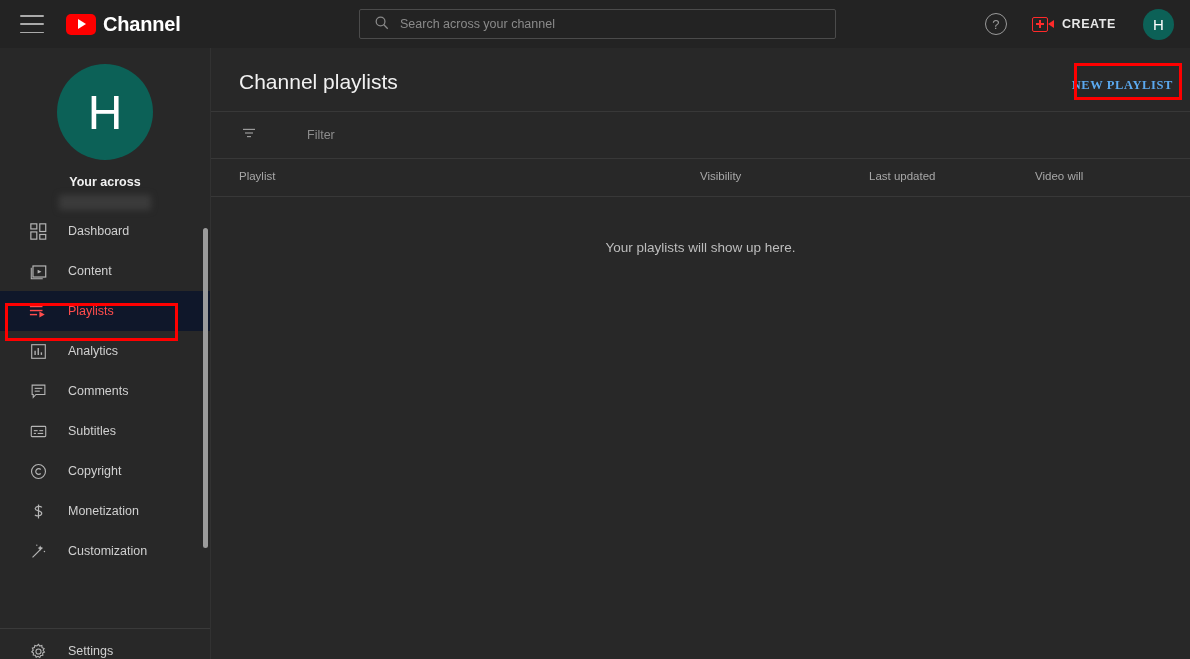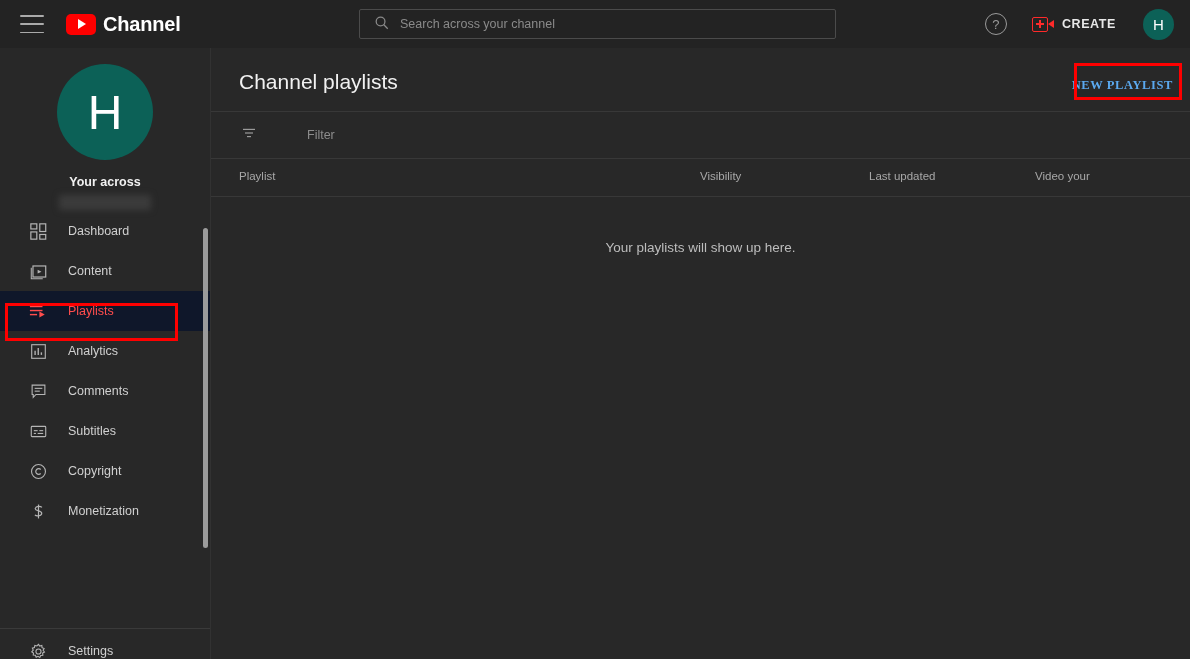--- a/index.html
+++ b/index.html
@@ -334,20 +334,31 @@
     <div class="nav-item">
       <span class="nav-icon">
         <svg width="17" height="17" viewBox="0 0 20 20" fill="none" stroke="#b5b5b5" stroke-width="1.4">
           <path d="M14 5.2 C12.6 3.6 7 3.2 6.2 6.4 C5.5 9.3 13.8 8.6 13.8 12 C13.8 15.4 7.5 16 5.8 14"></path>
           <line x1="10" y1="1.8" x2="10" y2="18.2"></line>
         </svg>
       </span>
       <span class="nav-label">Monetization</span>
     </div>
 
+    <div class="nav-item">
+      <span class="nav-icon">
+        <svg width="17" height="17" viewBox="0 0 20 20" fill="none" stroke="#b5b5b5" stroke-width="1.4">
+          <line x1="3" y1="17" x2="14.5" y2="5.5"></line>
+          <path d="M12 3 L13 5 L15 6 L13 7 L12 9 L11 7 L9 6 L11 5 Z" fill="#b5b5b5" stroke="none"></path>
+          <circle cx="17" cy="10" r="0.9" fill="#b5b5b5" stroke="none"></circle>
+          <circle cx="8" cy="2.5" r="0.8" fill="#b5b5b5" stroke="none"></circle>
+        </svg>
+      </span>
+      <span class="nav-label">Customization</span>
+    </div>
   </div>
 
   <div id="nav-divider"></div>
 
   <div id="nav-bottom">
     <div class="nav-item">
       <span class="nav-icon">
         <svg width="17" height="17" viewBox="0 0 20 20" fill="none" stroke="#b5b5b5" stroke-width="1.3">
           <circle cx="10" cy="10" r="3"></circle>
           <path d="M10 1.5 L11.4 3.6 L13.9 3 L14.2 5.5 L16.6 6.4 L15.4 8.6 L17 10.6 L14.9 11.9 L15.1 14.4
@@ -385,21 +396,21 @@
     </span>
     <span id="filter-label">Filter</span>
   </div>
 
   <div id="filter-rule"></div>
 
   <div id="table-head">
     <span class="th" style="left:28px;">Playlist</span>
     <span class="th" style="left:489px;">Visibility</span>
     <span class="th" style="left:658px;">Last updated</span>
-    <span class="th" style="left:824px;">Video your</span>
+    <span class="th" style="left:824px;">Video will</span>
   </div>
 
   <div id="th-rule"></div>
 
   <div id="empty-msg">Your playlists will show up here.</div>
 </div>
 
 <div id="anno-newplaylist"></div>
 
 </body></html>

